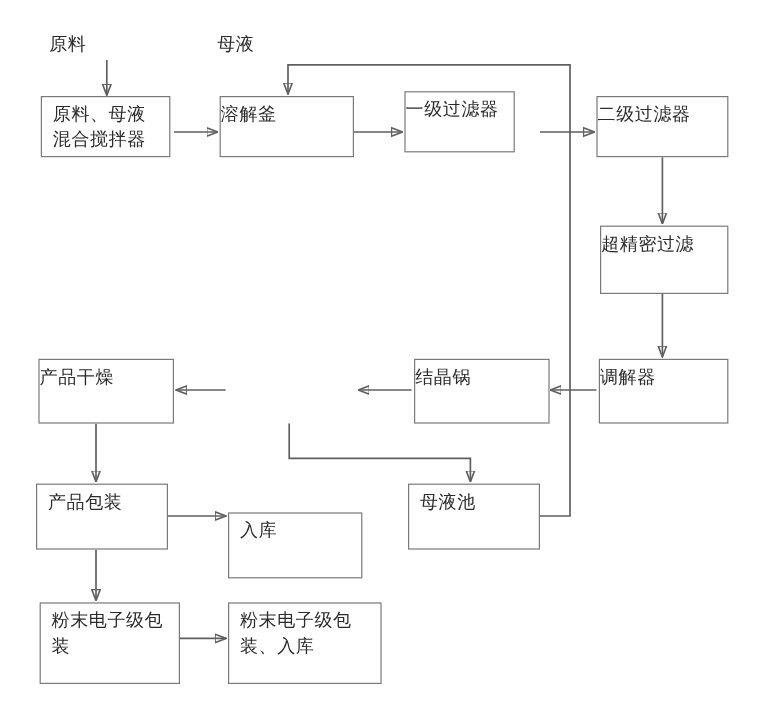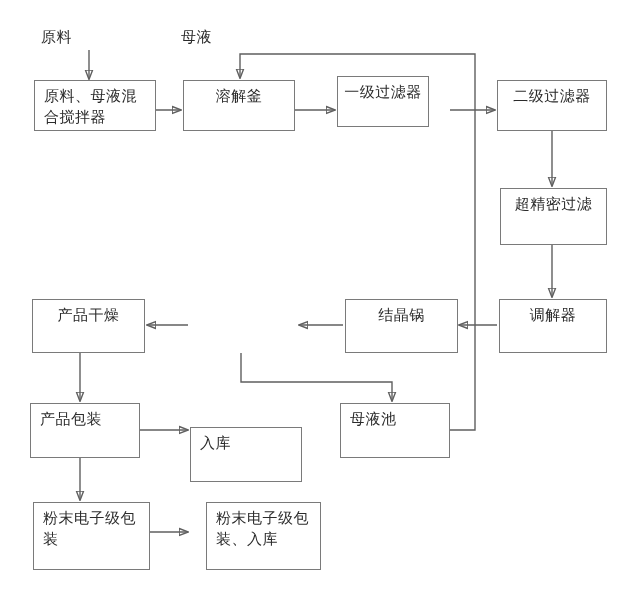--- a/index.html
+++ b/index.html
@@ -22,21 +22,21 @@
     border: 1px solid #7a7a7a;
     background: #ffffff;
     color: #2b2b2b;
     font-size: 15px;
     line-height: 1.38;
     letter-spacing: 0.5px;
     padding: 5px 9px 0 9px;
     text-align: left;
     z-index: 3;
   }
-  .node.center { text-align: center; padding-left: 0; padding-right: 0; }
+  .node.center { text-align: left; padding-left: 0; padding-right: 0; }
   .freelabel {
     position: absolute;
     color: #2b2b2b;
     font-size: 15px;
     letter-spacing: 0.5px;
     white-space: nowrap;
     z-index: 3;
   }
   .edges {
     position: absolute;
@@ -90,21 +90,21 @@
     <path d="M 150 532 L 188 532" marker-end="url(#arrow)"></path>
 
     <path d="M 241 353 L 241 382 L 392 382 L 392 401" marker-end="url(#arrow)"></path>
 
     <path d="M 450 430 L 475 430 L 475 54 L 240 54 L 240 78" marker-end="url(#arrow)"></path>
   </svg>
 
   <div class="freelabel" style="left:41px; top:28px;">原料</div>
   <div class="freelabel" style="left:181px; top:28px;">母液</div>
 
-  <div class="node" style="left:34px; top:80px; width:122px; height:51px;">原料、母液混合搅拌器</div>
+  <div class="node" style="left:34px; top:80px; width:108px; height:51px;">原料、母液混合搅拌器</div>
 
   <div class="node center" style="left:183px; top:80px; width:112px; height:51px;">溶解釜</div>
 
   <div class="node center" style="left:337px; top:76px; width:92px; height:51px;">一级过滤器</div>
 
   <div class="node center" style="left:497px; top:80px; width:110px; height:51px;">二级过滤器</div>
 
   <div class="node center" style="left:500px; top:188px; width:107px; height:57px;">超精密过滤</div>
 
   <div class="node center" style="left:499px; top:299px; width:108px; height:54px;">调解器</div>
@@ -115,15 +115,15 @@
   <div class="node center" style="left:32px; top:299px; width:113px; height:54px;">产品干燥</div>
 
   <div class="node" style="left:30px; top:403px; width:110px; height:55px;">产品包装</div>
 
   <div class="node" style="left:190px; top:403px; width:112px; height:55px;margin-top:24px;">入库</div>
 
   <div class="node" style="left:340px; top:403px; width:110px; height:55px;">母液池</div>
 
   <div class="node" style="left:33px; top:502px; width:117px; height:68px;">粉末电子级包装</div>
 
-  <div class="node" style="left:190px; top:502px; width:115px; height:68px;margin-left:16px;">粉末电子级包装、入库</div>
+  <div class="node" style="left:190px; top:502px; width:128px; height:68px;">粉末电子级包装、入库</div>
 
 </div>
 
 </body></html>

